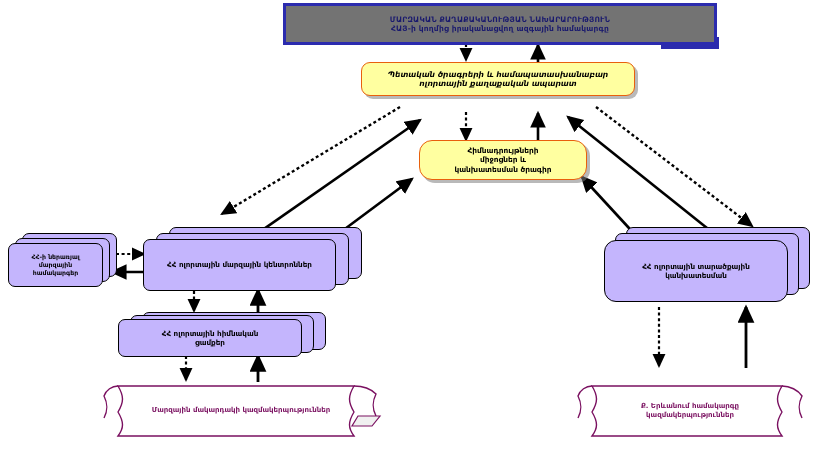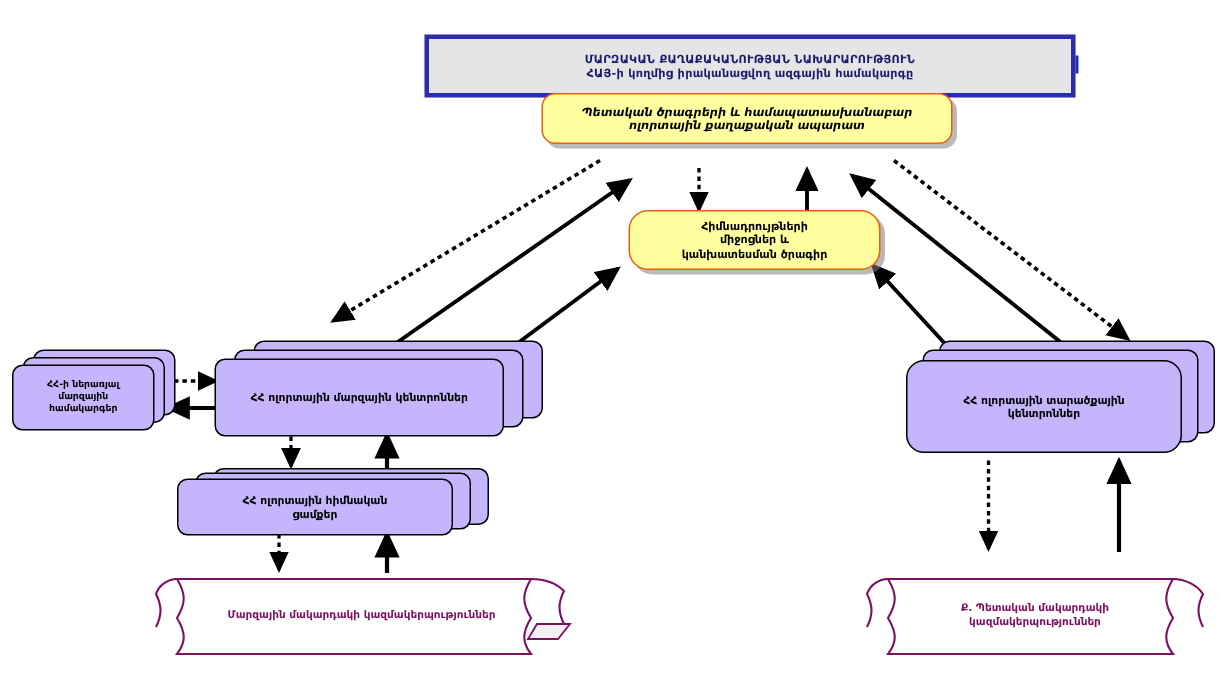--- a/index.html
+++ b/index.html
@@ -29,27 +29,26 @@
     align-items: center;
     justify-content: center;
     text-align: center;
     font-weight: bold;
     line-height: 1.25;
   }
 
   
   #header-banner {
     border: 3px solid #2b2bae;
-    background: #e5e5e5;
+    background: #737373;
     color: #1a1a6e;
     font-size: 7.5px;
     letter-spacing: .2px;
     padding: 3px 10px;
     flex-direction: column;
-    margin-top: 20px;
   }
   #header-banner .ln { display:block; white-space: nowrap; }
   #header-shadow {
     position: absolute;
     background: #2b2bae;
   }
 
   
   #strategy-box {
     background: #ffffa0;
@@ -192,21 +191,21 @@
     <div class="sheet front" style="left:0px; top:12px; width:193px; height:52px;">
       <span>ՀՀ ոլորտային մարզային կենտրոններ</span>
     </div>
   </div>
 
   <div class="stack" style="left:604px; top:227px; width:206px; height:82px;">
     <div class="sheet" style="left:22px; top:0px; width:184px; height:62px;"></div>
     <div class="sheet" style="left:11px; top:6px; width:184px; height:62px;"></div>
     <div class="sheet front" style="left:0px; top:13px; width:184px; height:62px;border-radius:12px;">
       <span>ՀՀ ոլորտային տարածքային</span>
-      <span>կենտրոններ</span>
+      <span>կանխատեսման</span>
     </div>
   </div>
 
   <div class="stack" style="left:118px; top:312px; width:208px; height:56px;">
     <div class="sheet" style="left:24px; top:0px; width:184px; height:38px;"></div>
     <div class="sheet" style="left:12px; top:3px; width:184px; height:38px;"></div>
     <div class="sheet front" style="left:0px; top:7px; width:184px; height:38px;">
       <span>ՀՀ ոլորտային հիմնական</span>
       <span>ցամքեր</span>
     </div>
@@ -226,18 +225,18 @@
   </div>
 
   <div class="scroll-wrap" style="left:570px; top:382px; width:240px; height:58px;">
     <svg width="240" height="58" viewBox="0 0 240 58">
       <path d="M22,4 L212,4 C206,14 206,20 212,30 C206,40 206,46 212,54 L22,54
                C28,46 28,40 22,30 C28,20 28,14 22,4 Z" fill="#ffffff" stroke="#7a1060" stroke-width="1.4"></path>
       <path d="M212,4 C220,4 228,8 232,14 C228,22 228,28 232,36" fill="none" stroke="#7a1060" stroke-width="1.4"></path>
       <path d="M22,4 C16,4 10,8 8,14 C12,22 12,28 8,36" fill="none" stroke="#7a1060" stroke-width="1.4"></path>
     </svg>
     <div class="scroll-label">
-      <span>Ք. Պետական մակարդակի</span>
+      <span>Ք. Երևանում համակարգը</span>
       <span>կազմակերպություններ</span>
     </div>
   </div>
 
 </div>
 
 </body></html>

